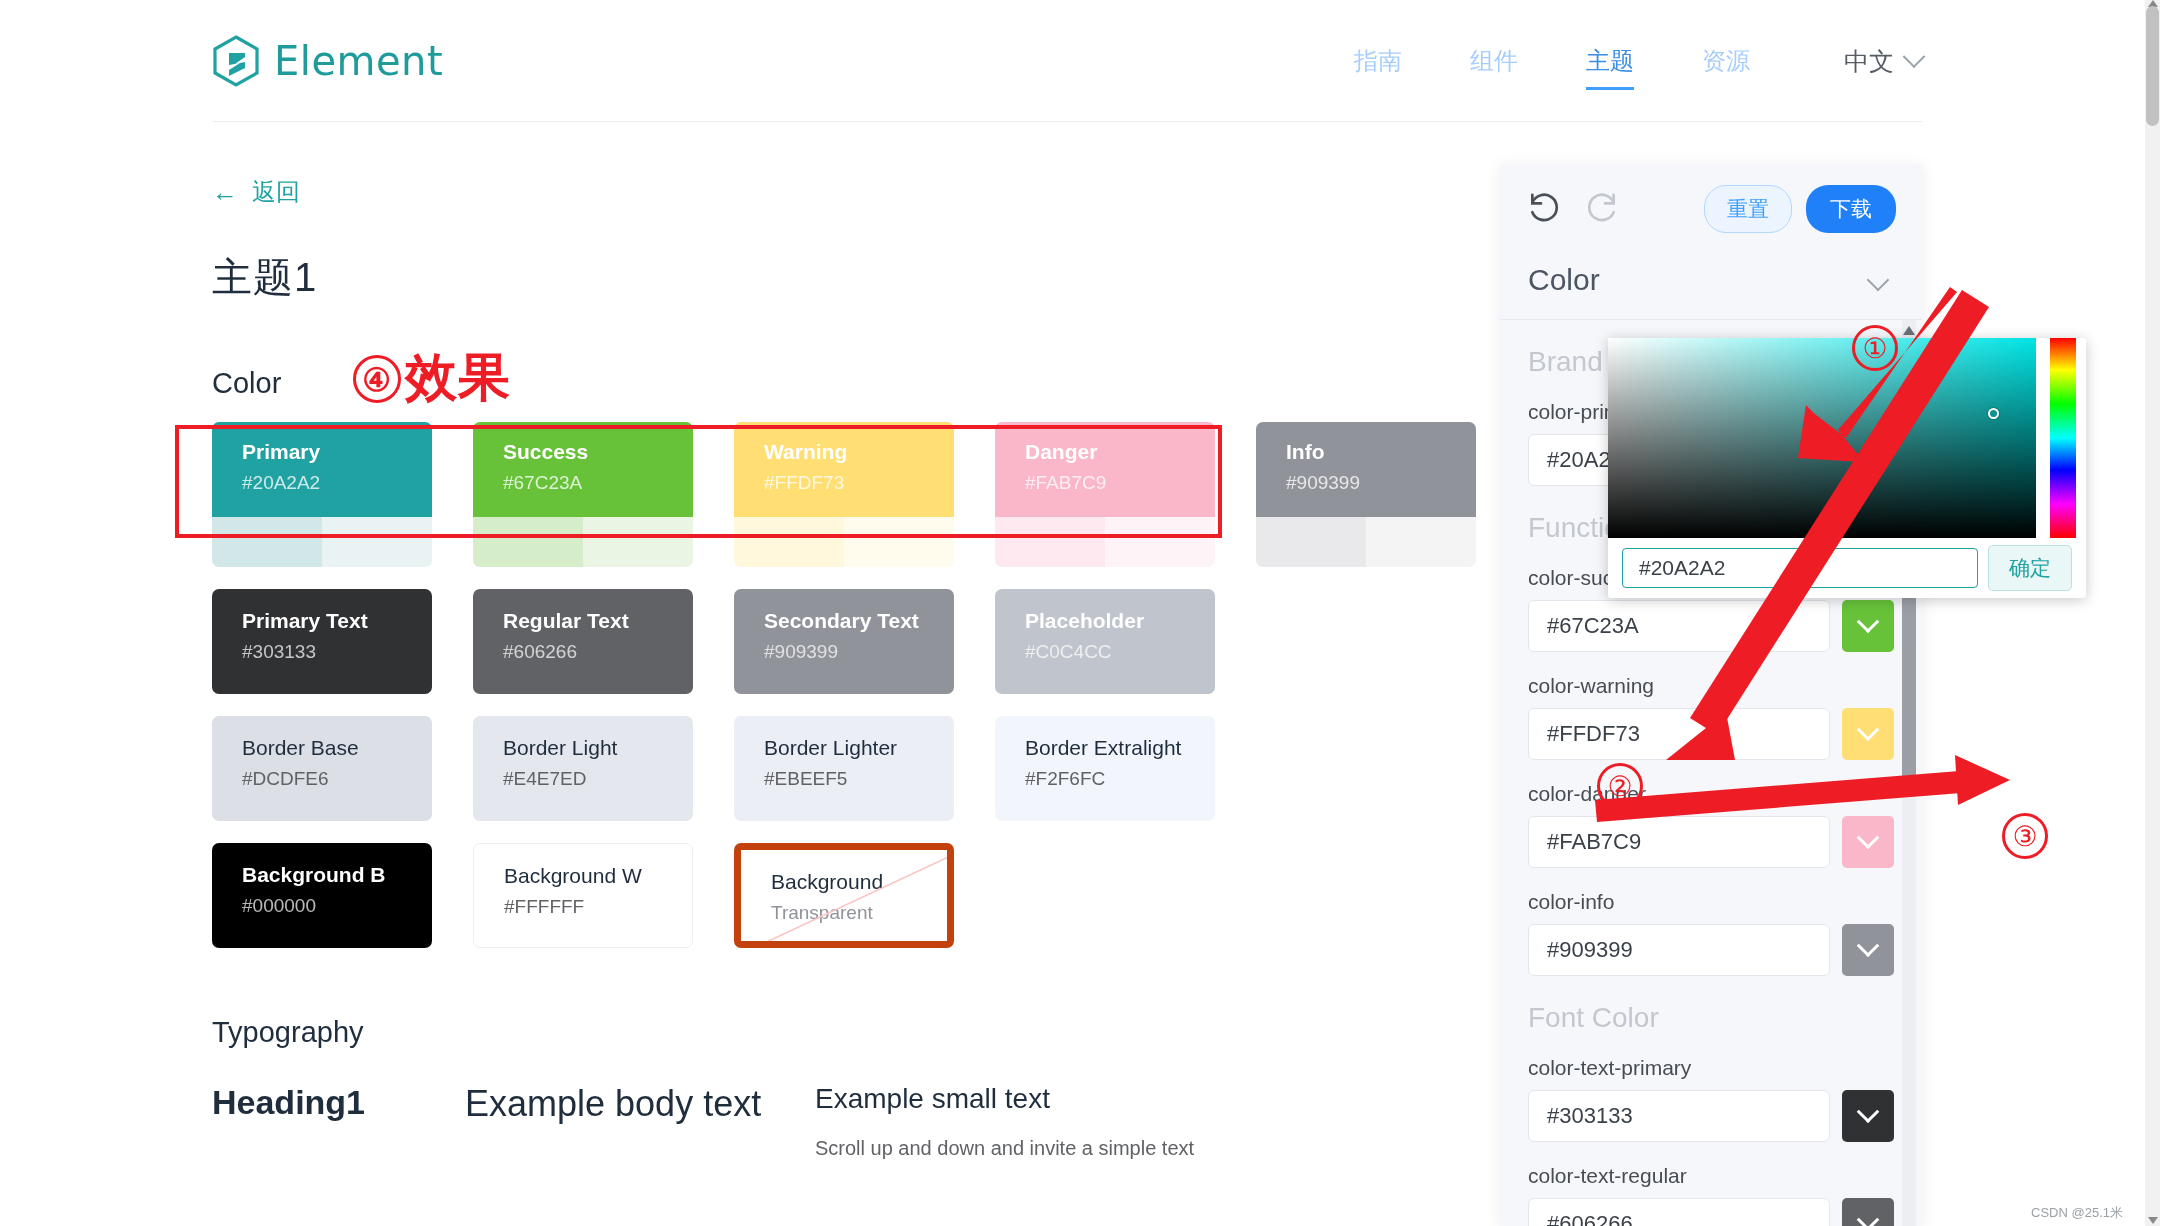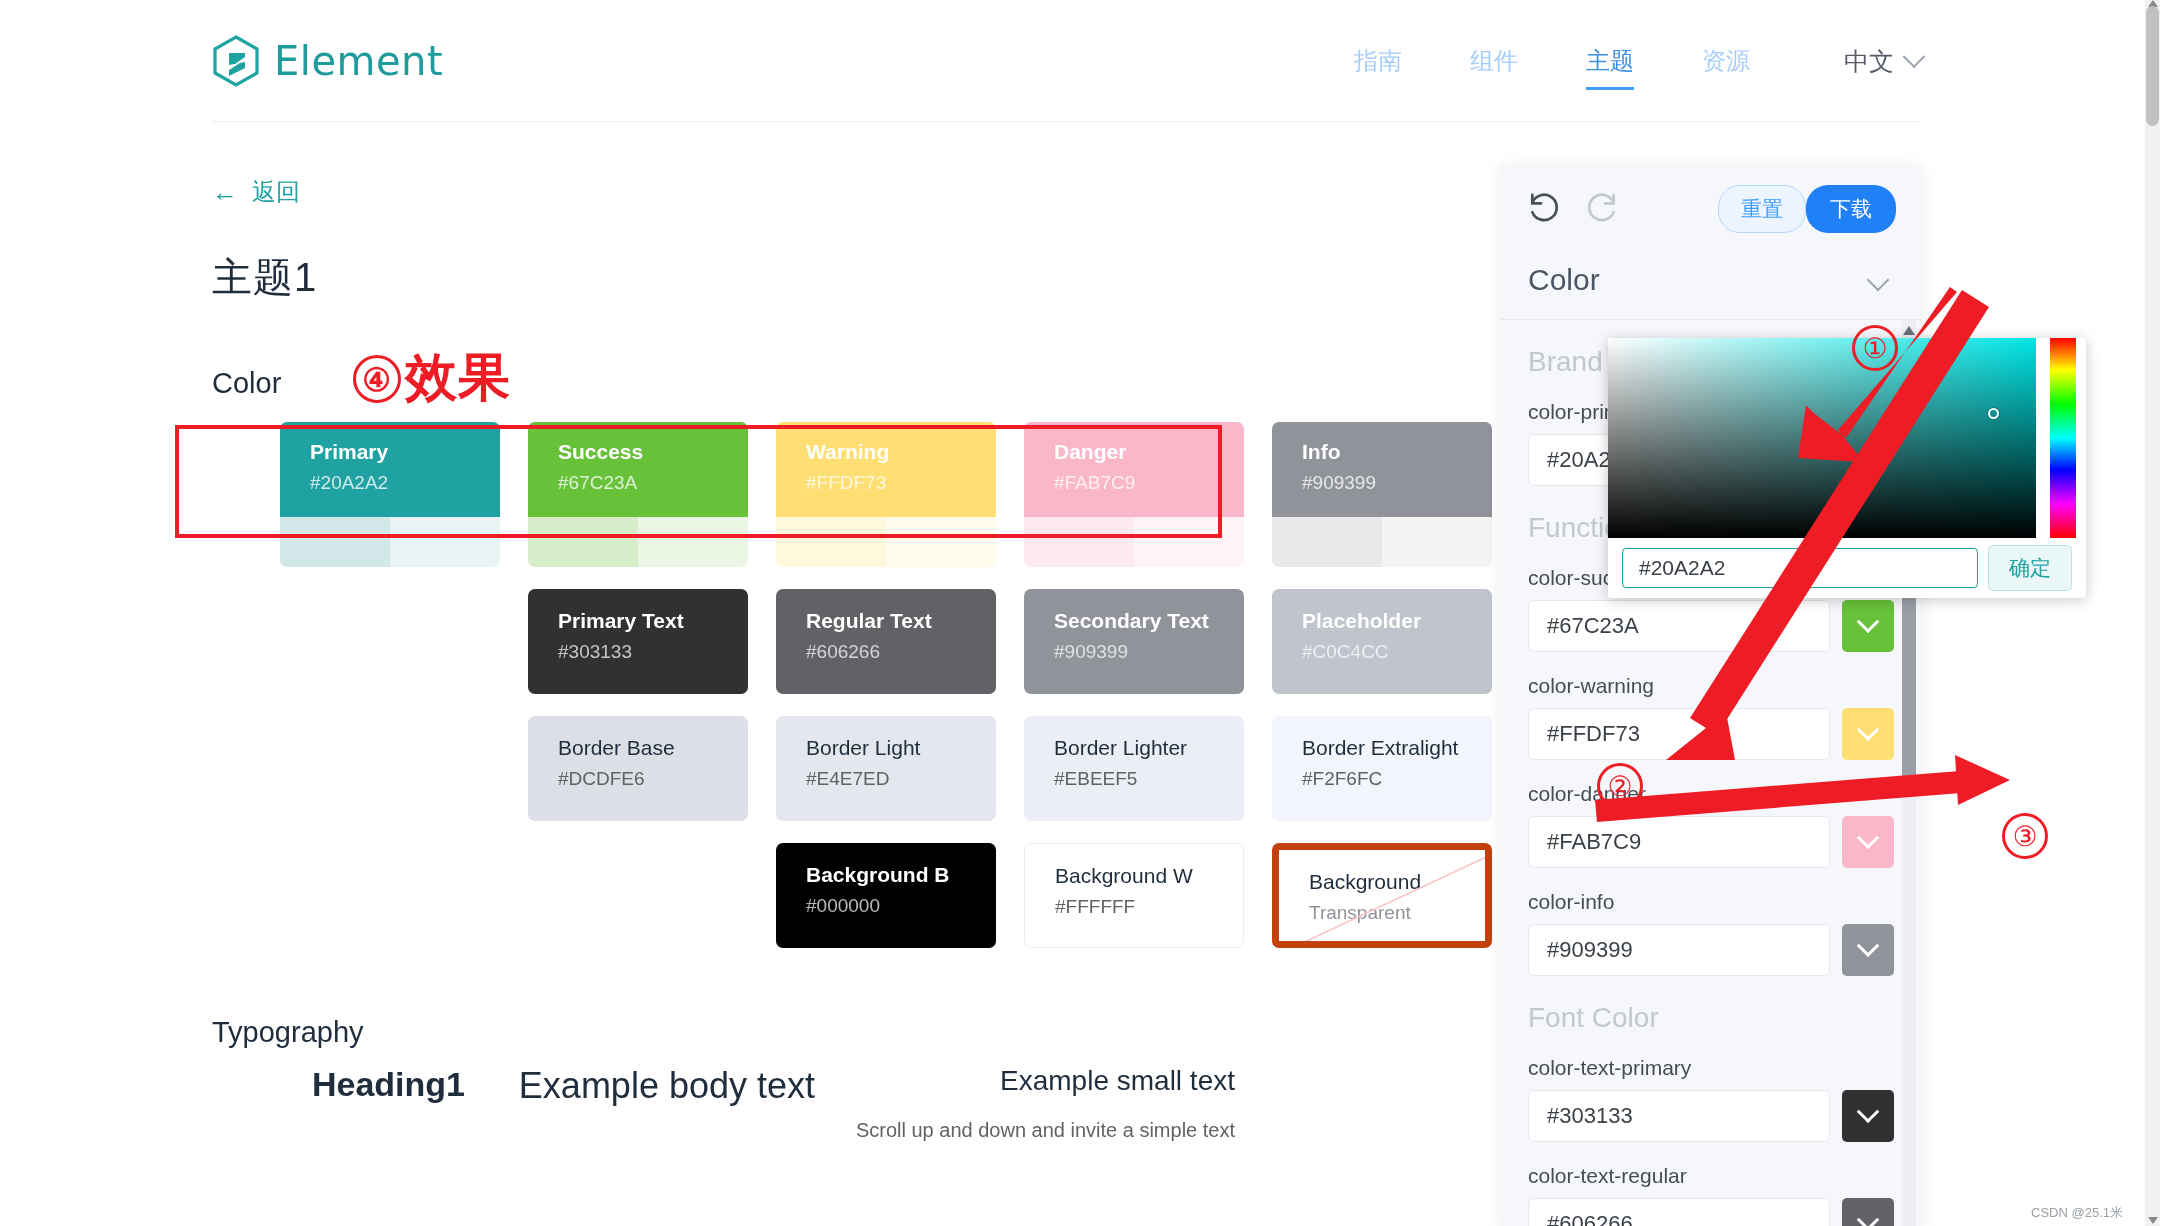--- a/index.html
+++ b/index.html
@@ -78,21 +78,21 @@
     vertical-align: 4px;
   }
   
   .ann-rect {
     position: absolute; left: 175px; top: 425px;
     width: 1047px; height: 113px;
     border: 4px solid #ee1c25; pointer-events: none;
   }
 
   
-  .swatch-row { display: flex; gap: 28px; margin-top: 22px; justify-content: flex-end; }
+  .swatch-row { display: flex; gap: 41px; margin-top: 22px; }
   .sw-card {
     width: 220px; border-radius: 7px; overflow: hidden;
     font-family: "Liberation Sans", sans-serif;
   }
   .sw-main { height: 95px; padding: 18px 0 0 30px; }
   .sw-name { font-size: 21px; font-weight: 700; color: #fff; }
   .sw-hex { font-size: 19px; color: rgba(255,255,255,.78); margin-top: 8px; }
   .sw-tints { display: flex; height: 50px; }
   .sw-tints > div { flex: 1; }
 
@@ -109,40 +109,40 @@
   .card-outline { border: 1px solid #ebeef5; background: #fff; }
   .transparent-card { position: relative; border: 7px solid #c2410c; background: #fff; }
   .transparent-card .diag {
     position: absolute; inset: 0; pointer-events: none;
   }
   .transparent-card .flat-name { color: #1f2d3d; font-weight: 400; }
   .transparent-card .flat-hex { color: #909399; }
 
   
   .typo-title { font-size: 29px; color: #1f2d3d; margin-top: 68px; }
-  .typo-row { display: flex; margin-top: 16px; text-align: right; }
+  .typo-row { display: flex; margin-top: 34px; }
   .typo-col { }
   .t-h1 { font-size: 34px; color: #1f2d3d; font-weight: 700; }
   .t-body { font-size: 36px; color: #1f2d3d; }
   .t-small { font-size: 28px; color: #1f2d3d; }
   .t-sub { font-size: 20px; color: #606266; margin-top: 22px; }
 
   
   .panel {
     position: absolute; left: 1500px; top: 165px;
     width: 422px; height: 1061px;
     background: #f6f7fb;
     box-shadow: 0 2px 16px rgba(0,0,0,.08);
   }
   .panel-toolbar {
     display: flex; align-items: center; height: 88px; padding: 0 26px; gap: 18px;
   }
   .icon-btn { width: 38px; height: 38px; cursor: pointer; }
   .pill {
-    margin-left: auto; display: flex; 
+    margin-left: auto; display: flex; gap: 14px;
   }
   .btn-reset {
     border: 1px solid #b3d8ff; background: #ecf5ff; color: #409eff;
     border-radius: 22px; font-size: 21px; padding: 9px 22px; cursor: pointer;
   }
   .btn-download {
     border: none; background: #2080f7; color: #fff;
     border-radius: 22px; font-size: 21px; padding: 10px 24px; cursor: pointer;
   }
   .panel-section {

